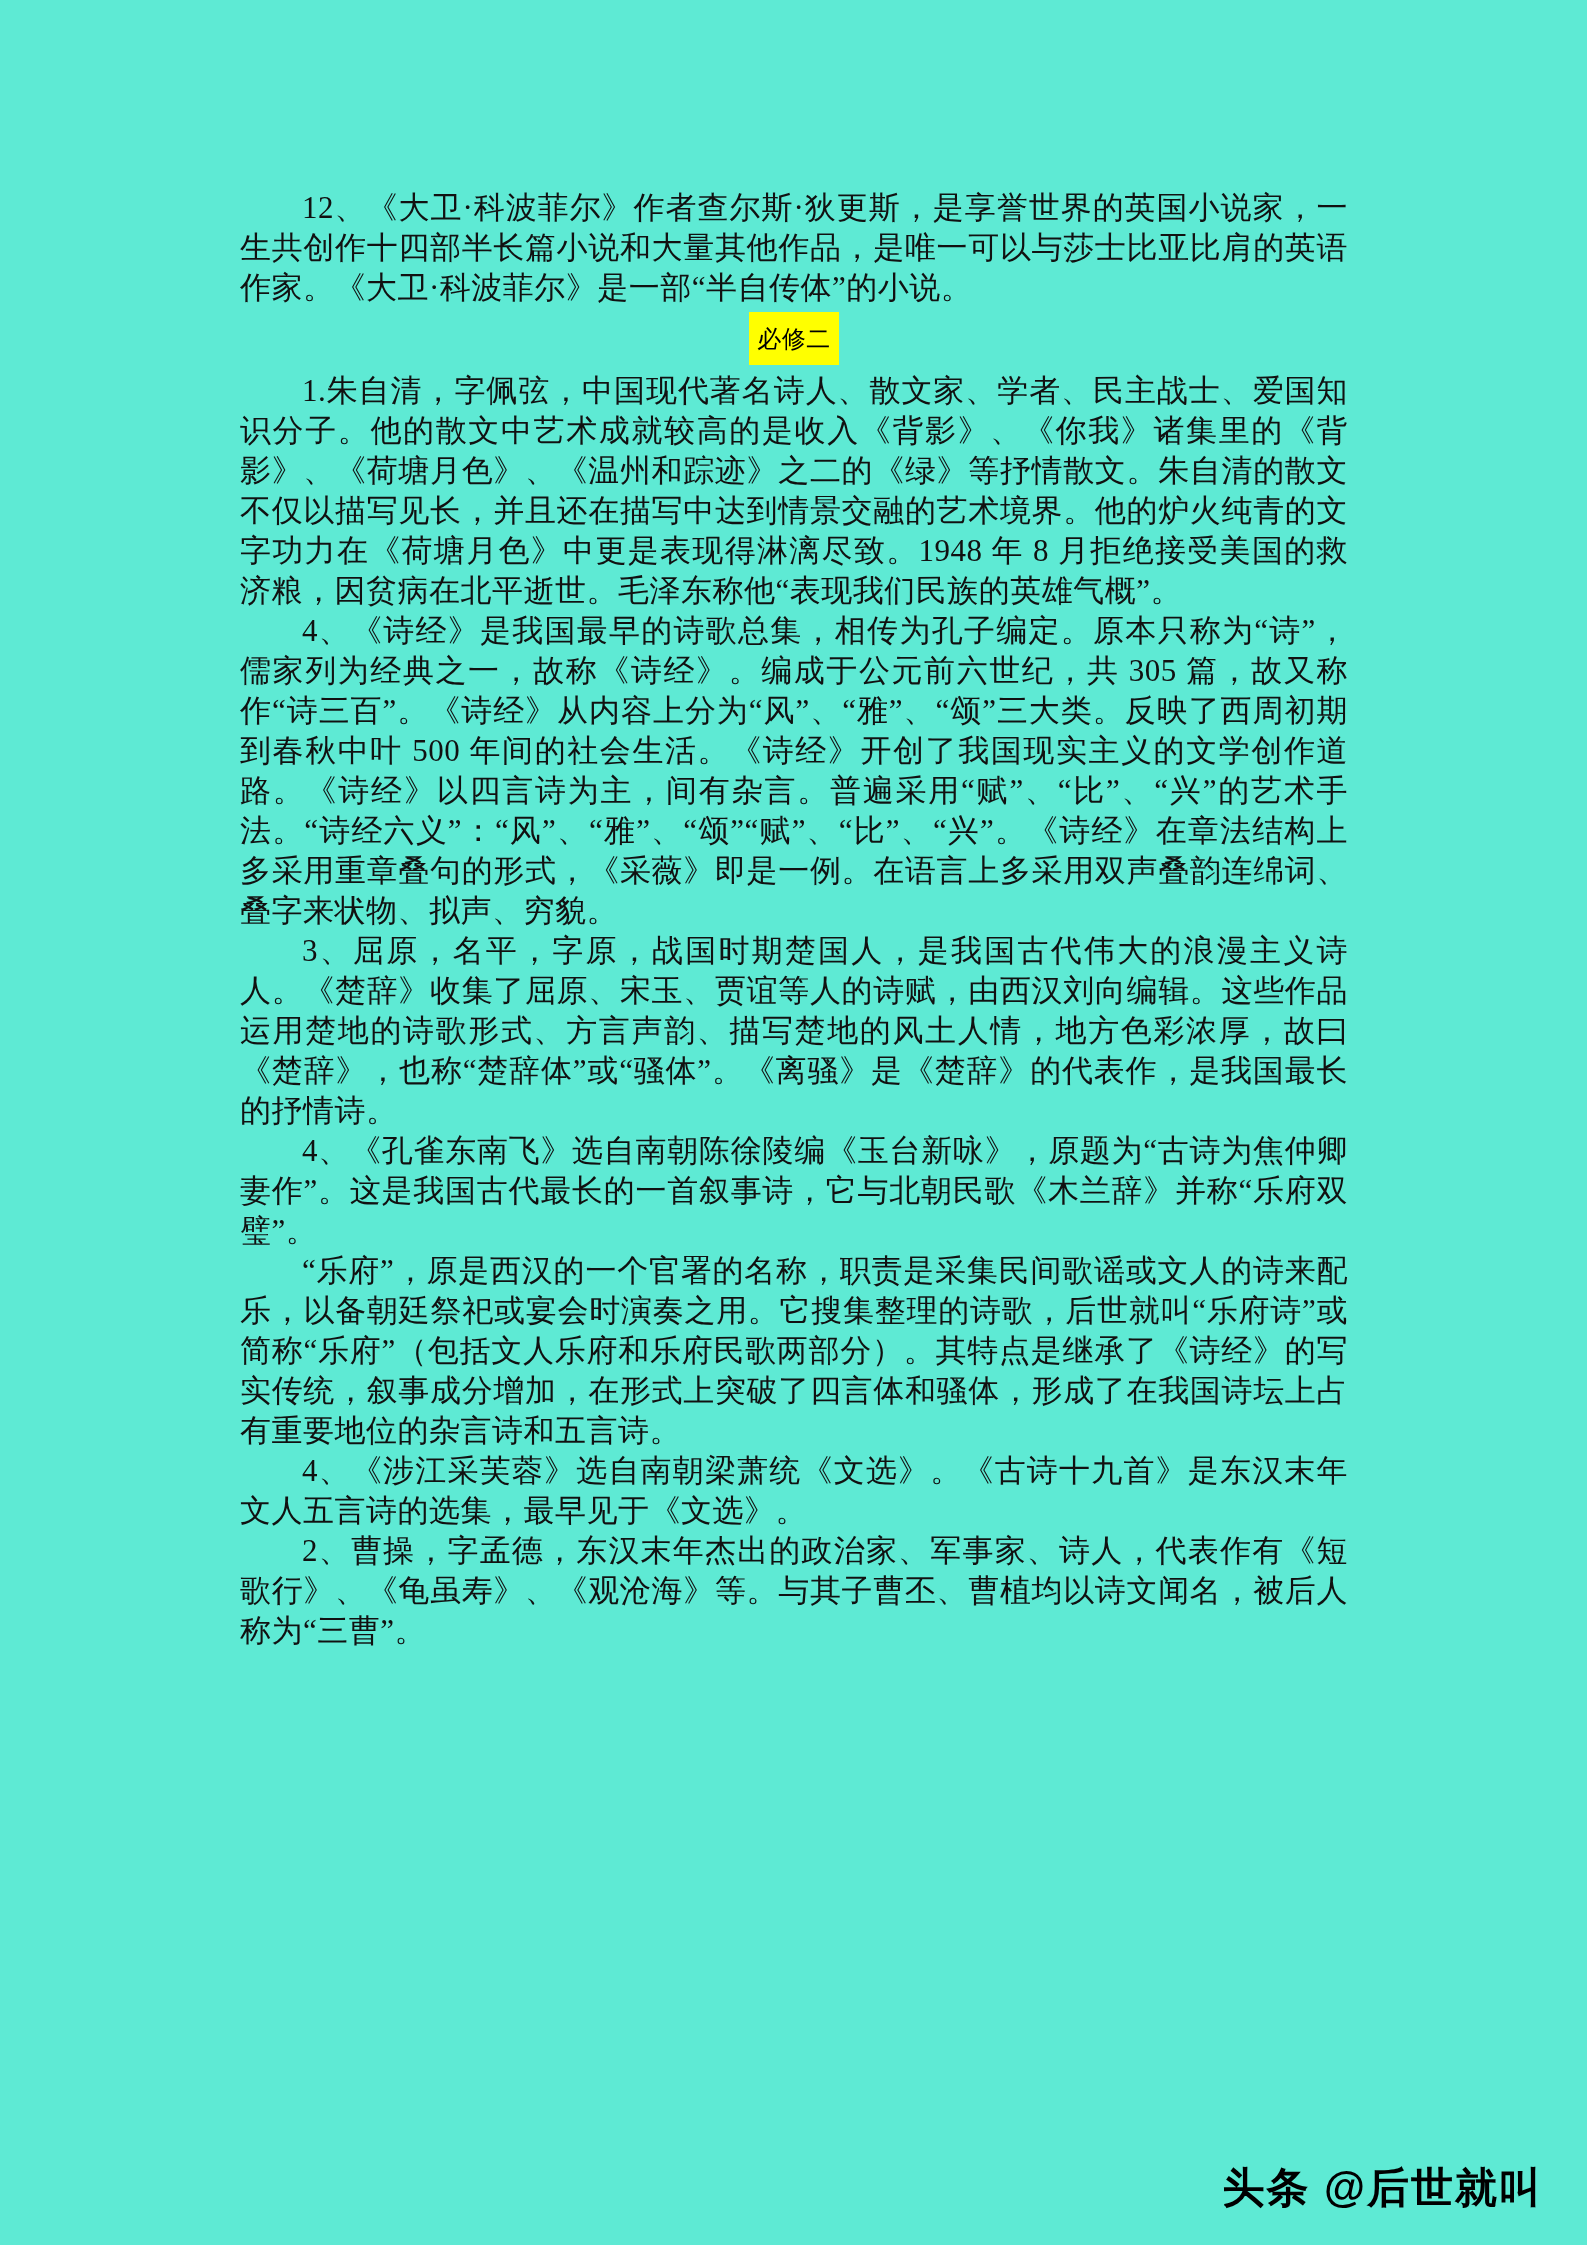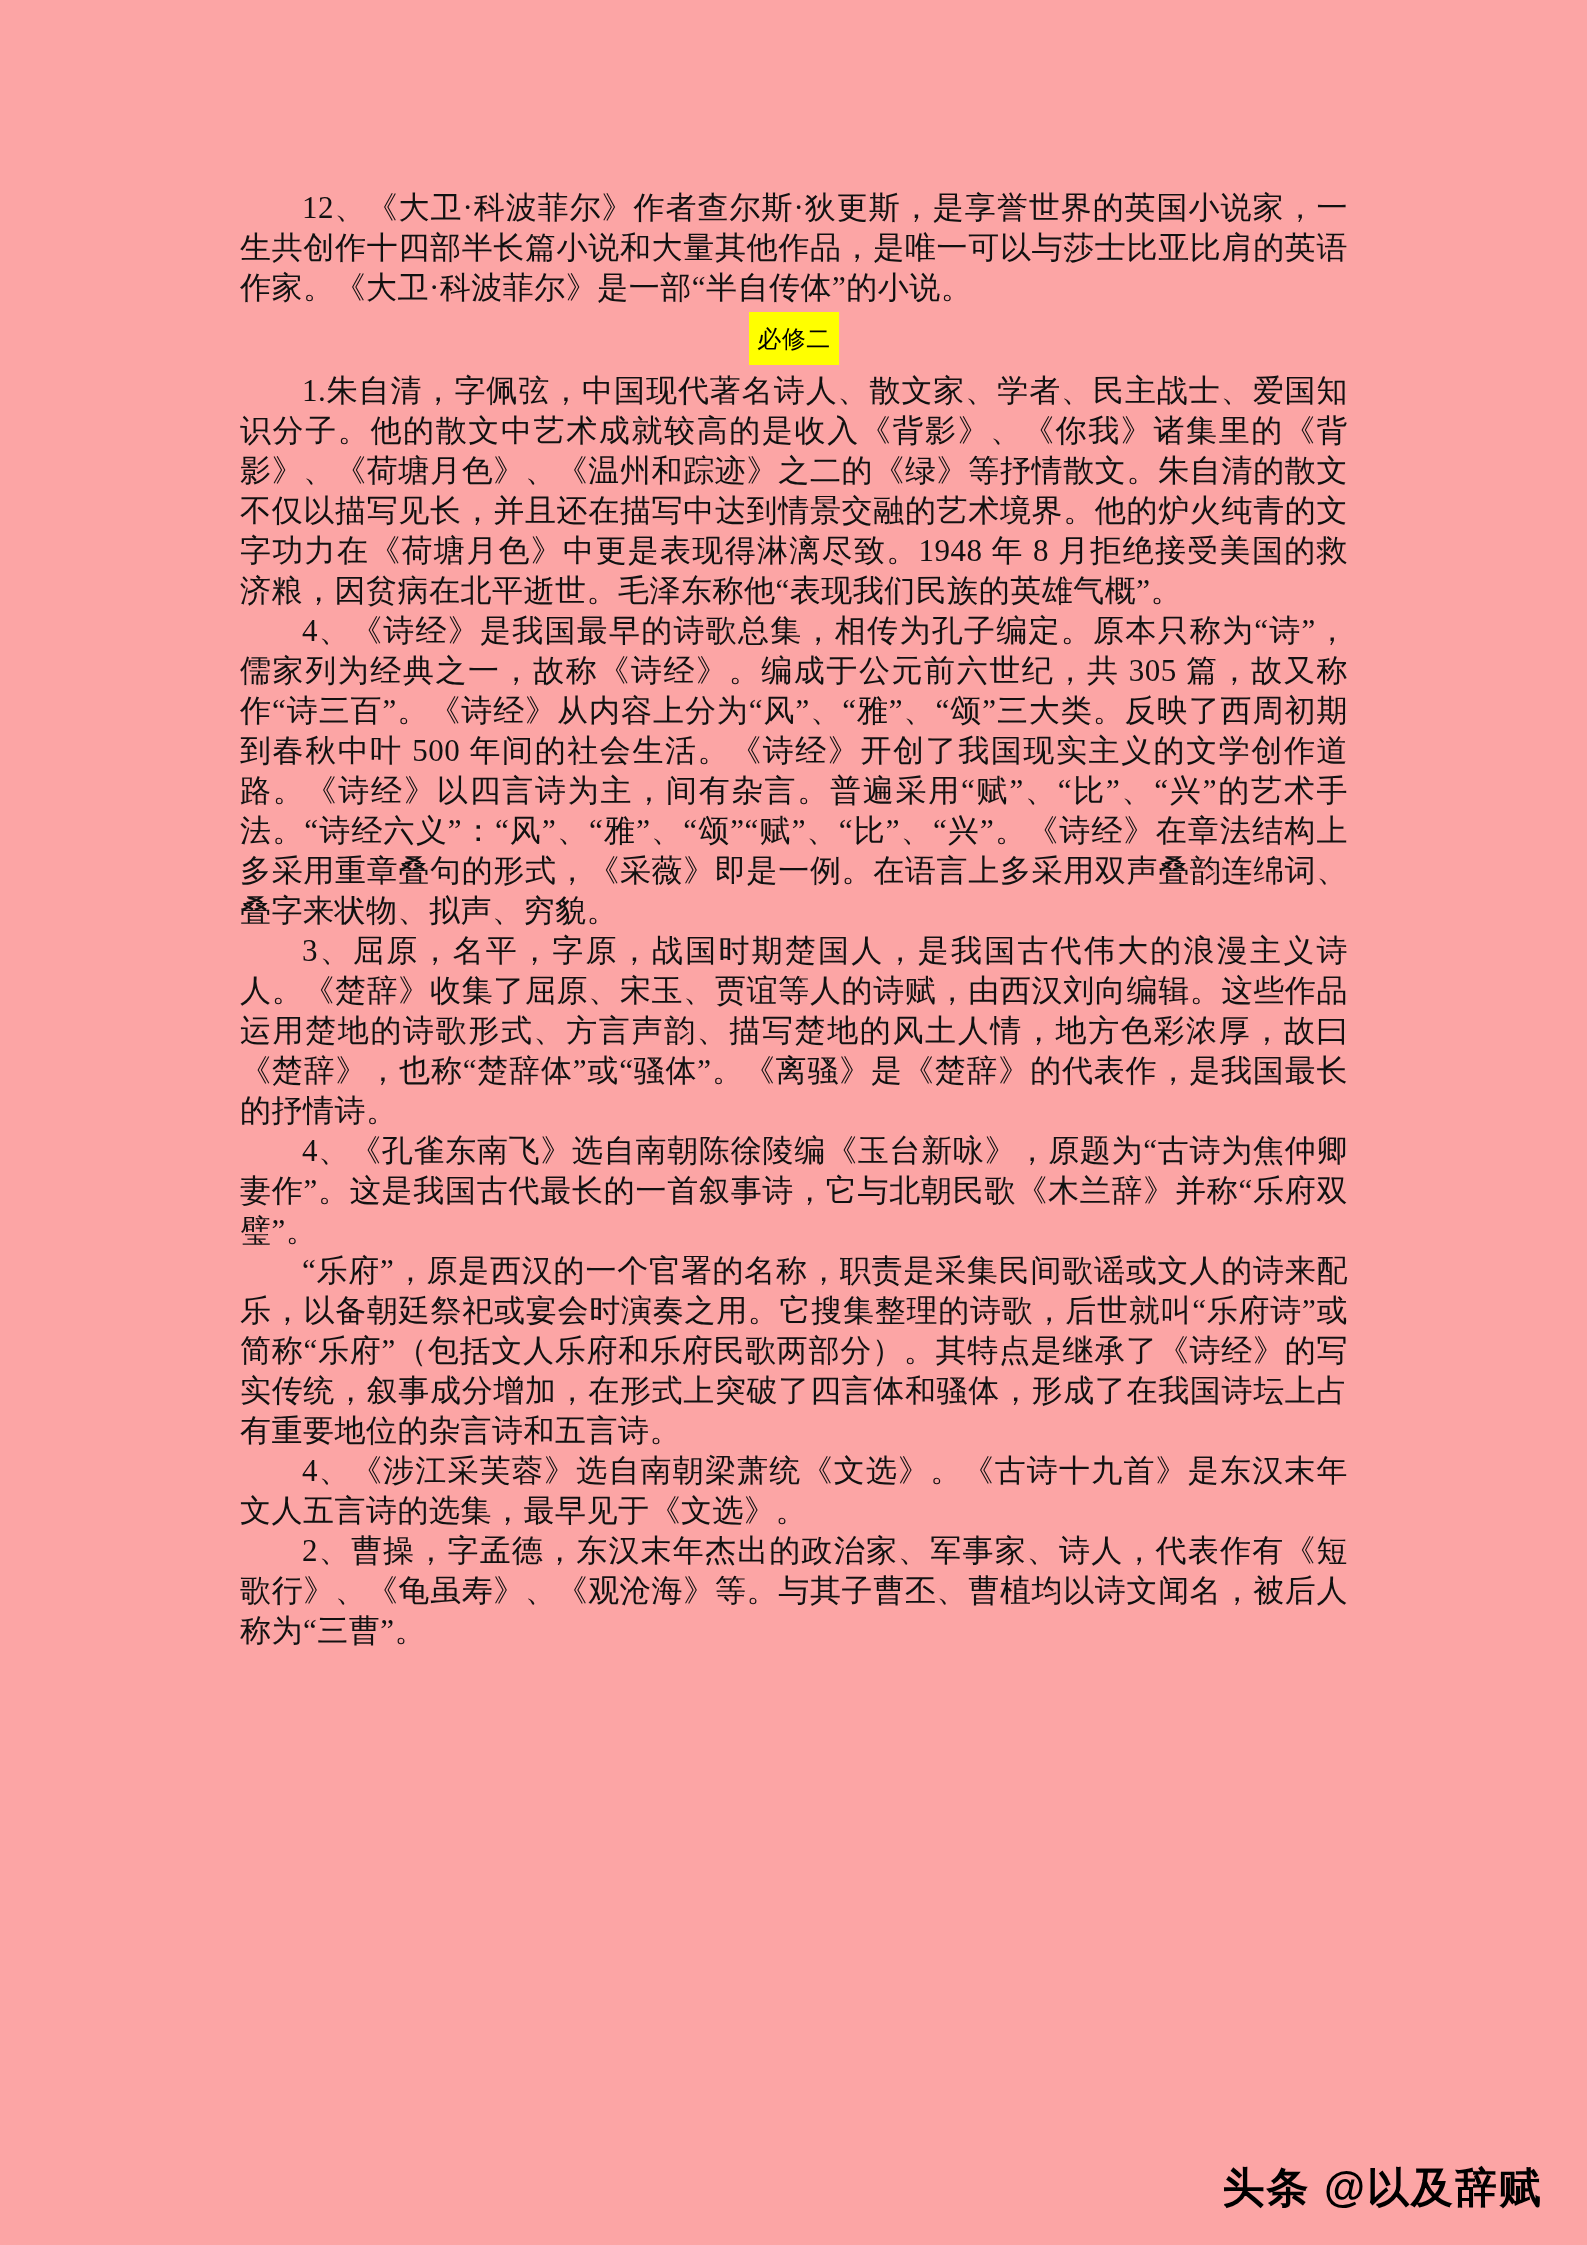--- a/index.html
+++ b/index.html
@@ -49,21 +49,21 @@
     font-weight: 700;
     font-size: 42px;
     color: #000000;
     letter-spacing: 2px;
     white-space: nowrap;
   }
 </style>
 </head>
 <body>
 
-<div class="page" style="background: #fca5a5; color: rgb(17, 17, 17);">
+<div class="page" style="background: #5eead4; color: rgb(17, 17, 17);">
   <div class="content">
 
     <p>12、《大卫·科波菲尔》作者查尔斯·狄更斯，是享誉世界的英国小说家，一生共创作十四部半长篇小说和大量其他作品，是唯一可以与莎士比亚比肩的英语作家。《大卫·科波菲尔》是一部“半自传体”的小说。</p>
 
     <div class="heading-row">
       <span class="heading-highlight" style="background: rgb(255, 255, 0); color: rgb(0, 0, 0);">必修二</span>
     </div>
 
     <p>1.朱自清，字佩弦，中国现代著名诗人、散文家、学者、民主战士、爱国知识分子。他的散文中艺术成就较高的是收入《背影》、《你我》诸集里的《背影》、《荷塘月色》、《温州和踪迹》之二的《绿》等抒情散文。朱自清的散文不仅以描写见长，并且还在描写中达到情景交融的艺术境界。他的炉火纯青的文字功力在《荷塘月色》中更是表现得淋漓尽致。1948 年 8 月拒绝接受美国的救济粮，因贫病在北平逝世。毛泽东称他“表现我们民族的英雄气概”。</p>
 
@@ -77,14 +77,14 @@
 
     <p>“乐府”，原是西汉的一个官署的名称，职责是采集民间歌谣或文人的诗来配乐，以备朝廷祭祀或宴会时演奏之用。它搜集整理的诗歌，后世就叫“乐府诗”或简称“乐府”（包括文人乐府和乐府民歌两部分）。其特点是继承了《诗经》的写实传统，叙事成分增加，在形式上突破了四言体和骚体，形成了在我国诗坛上占有重要地位的杂言诗和五言诗。</p>
 
     <p>4、《涉江采芙蓉》选自南朝梁萧统《文选》。《古诗十九首》是东汉末年文人五言诗的选集，最早见于《文选》。</p>
 
     <p>2、曹操，字孟德，东汉末年杰出的政治家、军事家、诗人，代表作有《短歌行》、《龟虽寿》、《观沧海》等。与其子曹丕、曹植均以诗文闻名，被后人称为“三曹”。</p>
 
 
   </div>
 
-  <div class="watermark">头条 @以及辞赋</div>
+  <div class="watermark">头条 @后世就叫</div>
 </div>
 
 </body></html>

